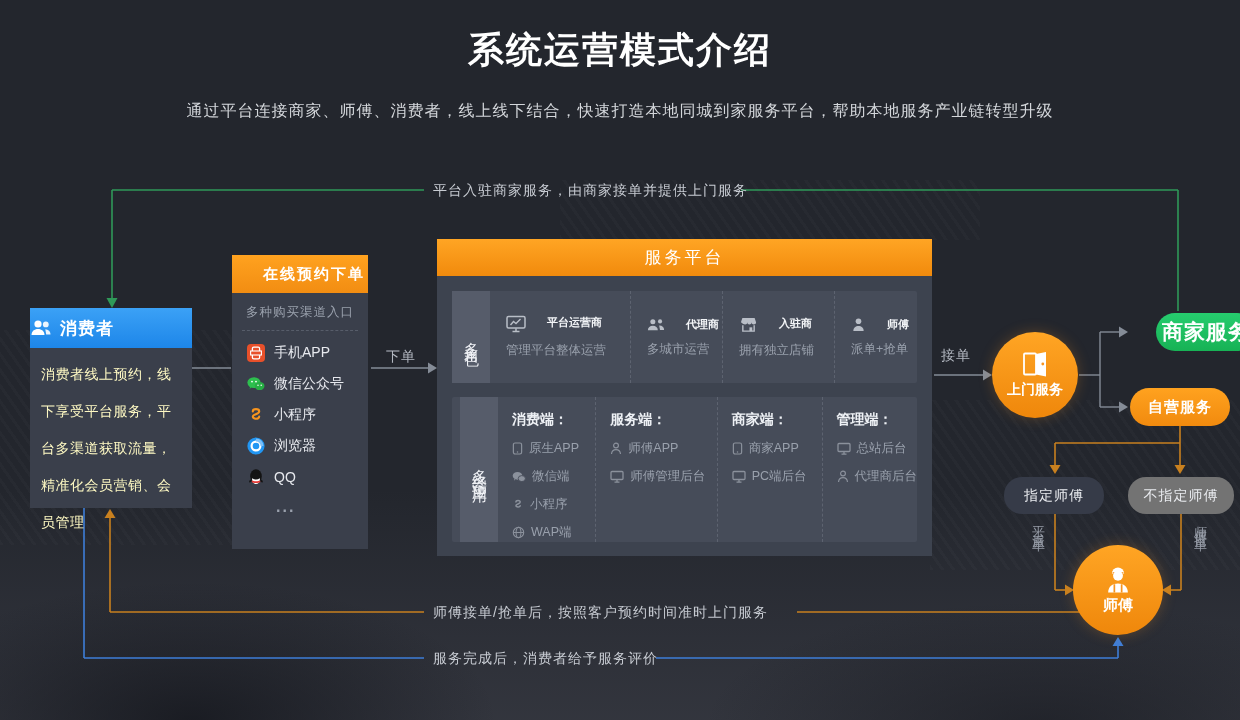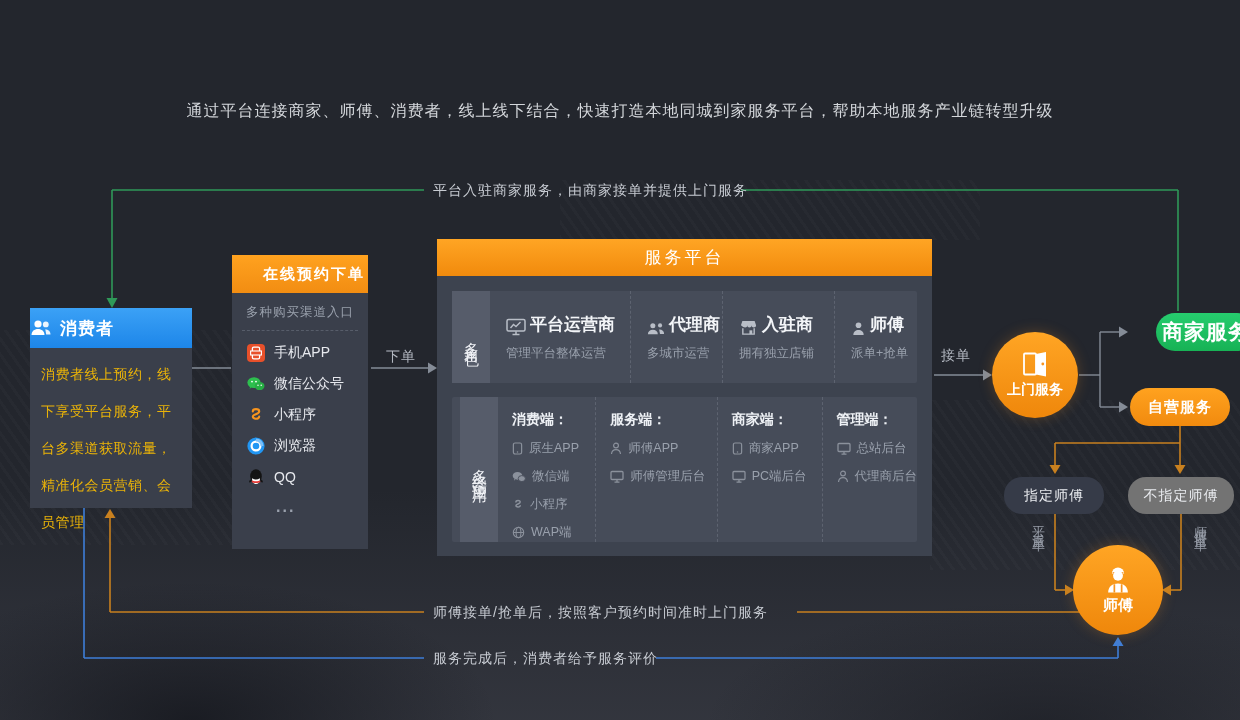--- a/index.html
+++ b/index.html
@@ -38,21 +38,21 @@
   #lbl-dispatch { left:1029px; top:516px; }
   #lbl-grab     { left:1191px; top:516px; }
 
   
   .consumer-card { position:absolute; left:30px; top:308px; width:162px; height:200px;
     background:#3a3f4b; }
   .consumer-header { height:40px; background:linear-gradient(180deg,#3ba1f6,#1d86e9);
     display:flex; align-items:center; justify-content:flex-start; gap:8px;
     color:#fff; font-size:17px; font-weight:bold; letter-spacing:1px; }
   .consumer-body { padding:8px 11px 0; font-size:14px; line-height:37px;
-    color:#eab308; letter-spacing:.5px; }
+    color:#fef9c3; letter-spacing:.5px; }
 
   
   .booking-card { position:absolute; left:232px; top:255px; width:136px; height:294px;
     background:#3a3f4b; }
   .booking-header { height:38px; background:linear-gradient(180deg,#ffa21f,#f28d12);
     display:flex; align-items:center; justify-content:center;
     color:#fff; font-size:15px; font-weight:bold; letter-spacing:2px;padding-left:28px; }
   .booking-sub { margin-top:11px; text-align:center; font-size:12.5px; color:#9aa1ad; letter-spacing:1px; }
   .booking-divider { margin:9px 10px 2px; border-bottom:1px dashed #575d6a; }
   .ch-item { display:flex; align-items:center; gap:9px; margin:13px 0 0 15px;
@@ -67,21 +67,21 @@
     display:flex; align-items:center; justify-content:center;
     color:#fff; font-size:17px; font-weight:normal; letter-spacing:3px; }
   .panel { position:absolute; left:15px; display:flex; background:#464c59; border-radius:2px; }
   #panel-roles { top:52px; width:465px; height:92px; }
   #panel-terminals { top:158px; width:465px; height:145px;padding-left:8px; }
   .panel-vlabel { width:38px; flex:none; background:#565c6a; color:#f0f2f6; font-size:15px;
     writing-mode:vertical-rl; letter-spacing:5px; display:flex; align-items:center; justify-content:center; }
   .role-col { display:flex; flex-direction:column; justify-content:center; padding-left:16px; }
   .role-col + .role-col { border-left:1px dashed #5d6370; }
   .rc0 { width:140px; } .rc1 { width:92px; } .rc2 { width:112px; } .rc3 { flex:1; }
-  .role-name { display:flex; align-items:flex-end; gap:4px; font-size:17px; font-weight:bold;
+  .role-name { display:flex; align-items:flex-start; gap:21px; font-size:11px; font-weight:bold;
     color:#f3f5f8; white-space:nowrap; }
   .role-desc { margin-top:9px; font-size:12.5px; color:#99a0ac; white-space:nowrap; }
   .term-col { padding:14px 0 0 14px; }
   .term-col + .term-col { border-left:1px dashed #5d6370; }
   .tc0 { width:104px; } .tc1 { width:130px; } .tc2 { width:112px; } .tc3 { flex:1; }
   .tg-header { font-size:14px; font-weight:bold; color:#eef1f5; }
   .tg-item { display:flex; align-items:center; gap:6px; margin-top:11px;
     font-size:12.5px; color:#99a0ac; white-space:nowrap; }
   .tg-item svg { flex:none; }
 
@@ -159,20 +159,21 @@
 
     <g stroke="#3e7ed8" stroke-width="1.6" fill="none">
       <path d="M84 658 V508"></path>
         <path d="M84 658 H424"></path>
       <path d="M656 658 H1118"></path>
         <path d="M1118 658 V645"></path>
     </g>
     <polygon points="1112.5,646 1123.5,646 1118,637" fill="#3e7ed8"></polygon>
   </svg>
 
+  <div class="title">系统运营模式介绍</div>
   <div class="subtitle">通过平台连接商家、师傅、消费者，线上线下结合，快速打造本地同城到家服务平台，帮助本地服务产业链转型升级</div>
 
   <div class="flow-label" id="lbl-top">平台入驻商家服务，由商家接单并提供上门服务</div>
   <div class="flow-label" id="lbl-order">下单</div>
   <div class="flow-label" id="lbl-accept">接单</div>
   <div class="flow-label" id="lbl-service">师傅接单/抢单后，按照客户预约时间准时上门服务</div>
   <div class="flow-label" id="lbl-review">服务完成后，消费者给予服务评价</div>
   <div class="v-flow" id="lbl-dispatch">平台派单</div>
   <div class="v-flow" id="lbl-grab">师傅抢单</div>
 

